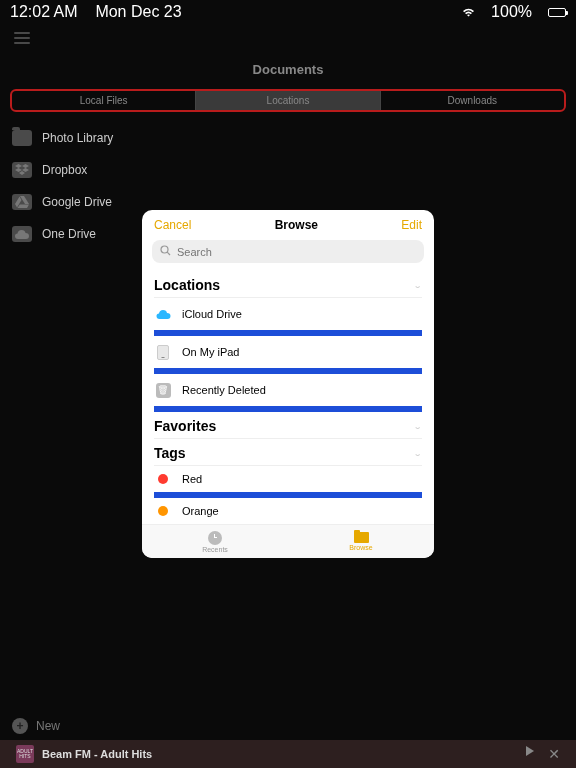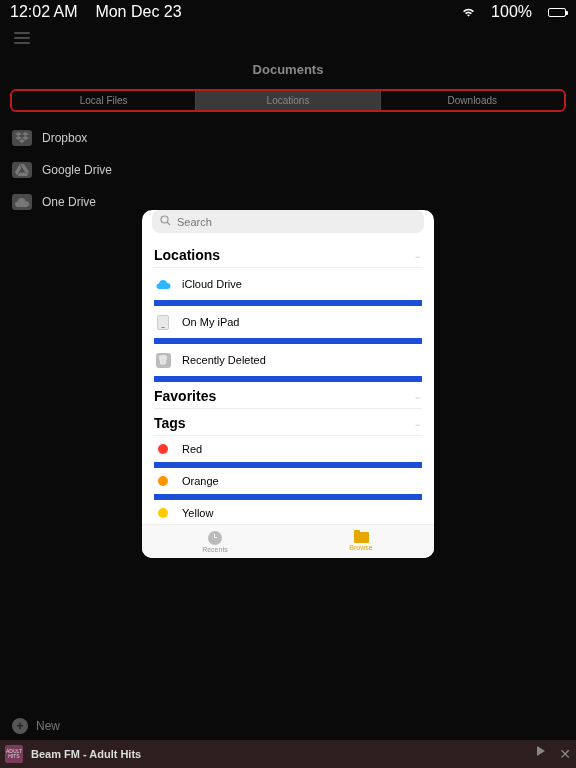--- a/index.html
+++ b/index.html
@@ -16,21 +16,21 @@
   .segmented { display: flex; margin: 6px 10px; border: 2px solid #b91c1c; border-radius: 6px; overflow: hidden; }
   .segment { flex: 1; text-align: center; font-size: 10px; padding: 4px 0; color: #888; cursor:pointer; }
   .segment.active { background: #3a3a3a; }
   .segment + .segment { border-left: 1px solid #444; }
   .source-list { padding: 4px 0; }
   .source-item { display: flex; align-items: center; gap: 10px; padding: 8px 12px; font-size: 12px; color: #ccc; cursor:pointer; }
   .src-icon { width: 20px; height: 16px; background:#4a4a4a; border-radius:3px; position:relative; display:flex; align-items:center; justify-content:center;}
   .folder-notch::before{content:''; position:absolute; top:-3px; left:0; width:8px; height:3px; background:#4a4a4a; border-radius:2px 2px 0 0;}
   .bottom-new { position: absolute; bottom: 34px; left: 12px; display: flex; align-items:center; gap:8px; color:#777; font-size:12px; }
   .plus-circle { width:16px; height:16px; border-radius:50%; background:#555; color:#222; display:flex; align-items:center; justify-content:center; font-size:12px; font-weight:bold;}
-  .player-bar { position:absolute; bottom:0; left:0; right:0; height:28px; background:rgba(60,40,40,0.7); display:flex; align-items:center; padding:0 5px; font-size:11px; color:#ddd; }
+  .player-bar { position:absolute; bottom:0; left:0; right:0; height:28px; background:rgba(60,40,40,0.7); display:flex; align-items:center; padding:0 16px; font-size:11px; color:#ddd; }
   .player-thumb { width:18px; height:18px; background:#7a3a5a; border-radius:2px; margin-right:8px; font-size:5px; display:flex; align-items:center; justify-content:center; text-align:center; line-height:1;}
   .player-title { font-weight:600; }
   .player-controls { margin-left:auto; display:flex; gap:14px; color:#888;}
   .play-triangle { width:0; height:0; border-left:8px solid #888; border-top:5px solid transparent; border-bottom:5px solid transparent;}
   .close-x { font-size:14px; }
   
   .modal { position:absolute; top:210px; left:50%; transform:translateX(-50%); width:292px; height:348px; background:#fff; border-radius:10px; overflow:hidden; color:#000; display:flex; flex-direction:column; }
   .modal-header { display:flex; justify-content:space-between; align-items:center; padding:8px 12px; }
   .modal-btn { color:#e6a800; font-size:12px; cursor:pointer; }
   .modal-title { font-size:12px; font-weight:600; }
@@ -88,20 +88,24 @@
 </div>
 
 <div class="segmented">
   <div class="segment">Local Files</div>
   <div class="segment active">Locations</div>
   <div class="segment">Downloads</div>
 </div>
 
 <div class="source-list">
   <div class="source-item">
+    <span class="src-icon folder-notch"></span>
+    <span>Photo Library</span>
+  </div>
+  <div class="source-item">
     <span class="src-icon">
       <svg width="14" height="12" viewBox="0 0 14 12">
           <path d="M3.5 0 L7 2 L3.5 4 L0 2 Z M10.5 0 L14 2 L10.5 4 L7 2 Z M3.5 4 L7 6 L3.5 8 L0 6 Z M10.5 4 L14 6 L10.5 8 L7 6 Z M7 7 L10 9 L7 11 L4 9 Z" fill="#777"></path>
         </svg>
     </span>
     <span>Dropbox</span>
   </div>
   <div class="source-item">
     <span class="src-icon">
       <svg width="14" height="12" viewBox="0 0 14 12">
@@ -128,20 +132,25 @@
 <div class="player-bar">
   <div class="player-thumb">ADULT HITS</div>
   <div class="player-title">Beam FM - Adult Hits</div>
   <div class="player-controls">
     <span class="play-triangle"></span>
     <span class="close-x">✕</span>
   </div>
 </div>
 
 <div class="modal">
+  <div class="modal-header">
+    <span class="modal-btn">Cancel</span>
+    <span class="modal-title">Browse</span>
+    <span class="modal-btn">Edit</span>
+  </div>
   <div class="search-wrap">
     <div class="search-box">
       <span>
         <svg width="11" height="11" viewBox="0 0 11 11">
             <circle cx="4.5" cy="4.5" r="3.5" stroke="#999" stroke-width="1.2" fill="none"></circle>
             <line x1="7.2" y1="7.2" x2="10" y2="10" stroke="#999" stroke-width="1.2"></line>
           </svg>
       </span>
       <input placeholder="Search" style="">
     </div>

